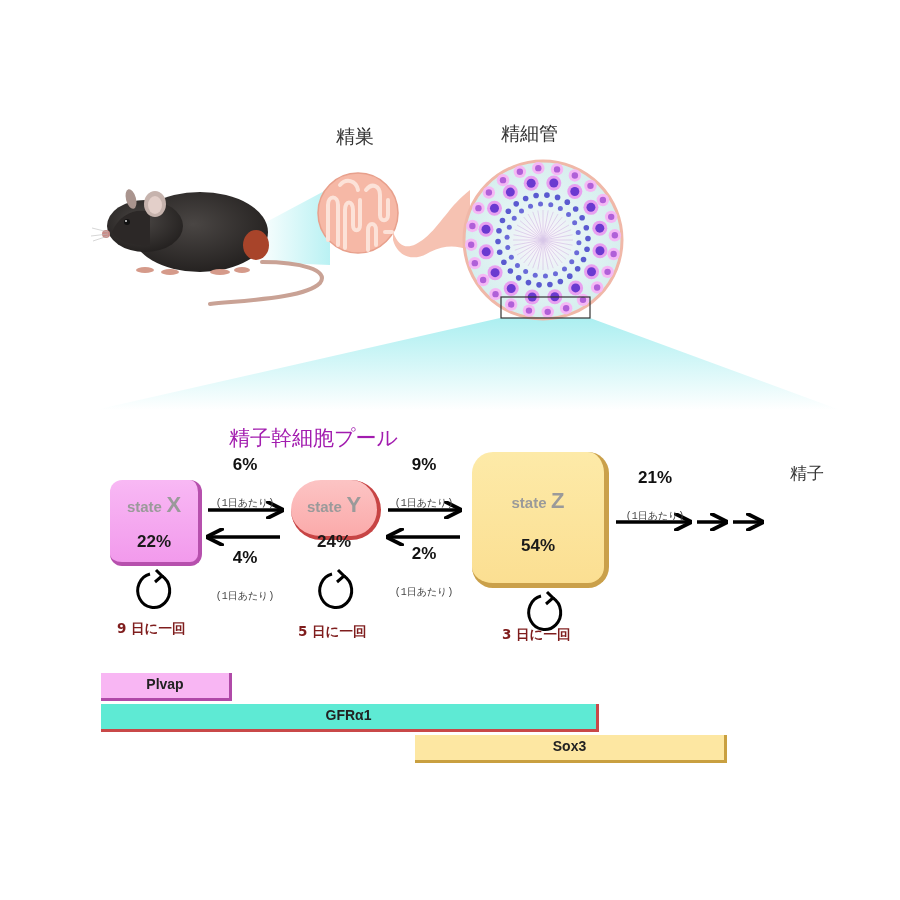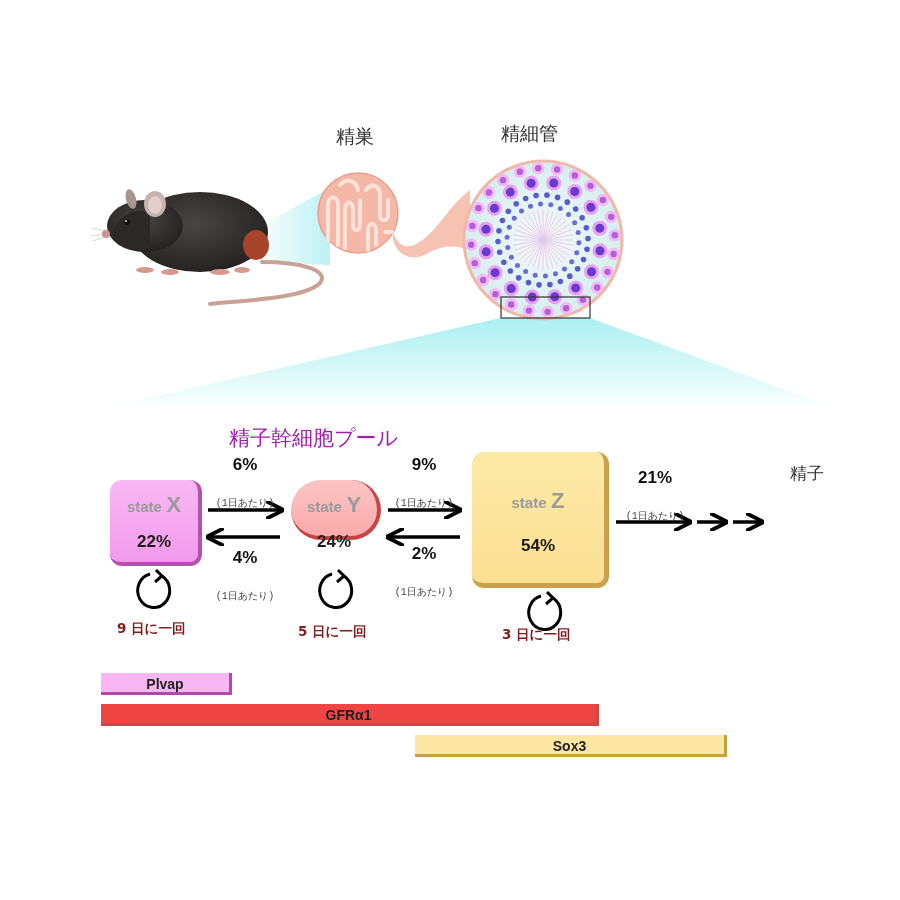--- a/index.html
+++ b/index.html
@@ -8,21 +8,21 @@
   .jp-label { font-family: "DejaVu Sans", sans-serif; color: #333; font-size: 19px; }
   .state-box { position: absolute; border-radius: 12px; box-sizing: border-box; }
   .state-title { position: absolute; left: 0; right: 0; text-align: center; font-family: "Liberation Sans", sans-serif; font-weight: bold; color: #9a9a9a; }
   .state-title .word { font-size: 15px; }
   .state-title .letter { font-size: 22px; }
   .state-pct { position: absolute; left: 0; right: 0; text-align: center; font-family: "Liberation Sans", sans-serif; font-weight: bold; color: #1a1a1a; font-size: 17px; }
   .rate { position: absolute; text-align: center; width: 90px; }
   .rate .pct { font-family: "Liberation Sans", sans-serif; font-weight: bold; font-size: 17px; color: #111; line-height: 18px; }
   .rate .per { font-family: Liberation Mono, monospace; font-size: 10px; color: #444; line-height: 12px; margin-top: 24px; }
   .cycle-label { position: absolute; font-family: "DejaVu Sans", sans-serif; font-weight: bold; font-size: 13.5px; color: #7f1d1d; white-space: nowrap; }
-  .marker-bar { position: absolute; height: 22px; box-sizing: border-box; font-family: "Liberation Sans", sans-serif; font-weight: bold; font-size: 14px; color: #222; line-height: 22px; }
+  .marker-bar { position: absolute; height: 28px; box-sizing: border-box; font-family: "Liberation Sans", sans-serif; font-weight: bold; font-size: 14px; color: #222; line-height: 22px; }
 </style>
 </head>
 <body>
 
 <svg class="abs" style="left:0;top:0" width="900" height="420">
   <defs>
     <linearGradient id="cyanFade" x1="0" y1="0" x2="0" y2="1">
       <stop offset="0" stop-color="#a8eef0" stop-opacity="0.95"></stop>
       <stop offset="1" stop-color="#ffffff" stop-opacity="1"></stop>
     </linearGradient>
@@ -284,21 +284,21 @@
 </div>
 
 <div class="state-box" style="left:291px;top:480px;width:90px;height:60px;background:linear-gradient(#fcc4c4,#fbaaaa);border-right:4px solid #c74444;border-bottom:4px solid #c74444;border-radius:31px;">
   <div class="state-title" style="top:12px">
     <span class="word">state</span>
     <span class="letter">Y</span>
   </div>
   <div class="state-pct" style="top:52px">24%</div>
 </div>
 
-<div class="state-box" style="left:472px;top:452px;width:137px;height:136px;background:linear-gradient(#fdeaa8,#fbdf92);border-right:5px solid #caa04a;border-bottom:5px solid #caa04a;">
+<div class="state-box" style="left:472px;top:452px;width:137px;height:136px;background:linear-gradient(#fdeaa8,#fbdf92);border-right:5px solid #caa04a;border-bottom:5px solid #caa04a;border-radius:21px;">
   <div class="state-title" style="top:36px">
     <span class="word">state</span>
     <span class="letter">Z</span>
   </div>
   <div class="state-pct" style="top:84px">54%</div>
 </div>
 
 <svg class="abs" style="left:0;top:0" width="900" height="900">
   <defs>
     <marker id="ah" viewBox="0 0 10 10" refX="9" refY="5" markerWidth="5" markerHeight="5" orient="auto">
@@ -348,18 +348,18 @@
 
 <div class="cycle-label" style="left:117px;top:620px">9 日に一回</div>
 <div class="cycle-label" style="left:298px;top:623px">5 日に一回</div>
 <div class="cycle-label" style="left:502px;top:626px">3 日に一回</div>
 
 <div class="abs" style="left:790px;top:462px;font-size:17px;color:#333;font-family:'DejaVu Sans',sans-serif">精子</div>
 
 <div class="marker-bar" style="left:101px;top:673px;width:131px;background:#f8b6f3;border-right:3px solid #b04aa8;border-bottom:3px solid #b04aa8;">
   <span style="position:absolute;left:0;right:0;text-align:center">Plvap</span>
 </div>
-<div class="marker-bar" style="left:101px;top:704px;width:498px;background:#ef4444;border-right:3px solid #c94848;border-bottom:3px solid #c94848;">
+<div class="marker-bar" style="left:101px;top:704px;width:498px;background:#5eead4;border-right:3px solid #c94848;border-bottom:3px solid #c94848;">
   <span style="position:absolute;left:0;right:0;text-align:center">GFRα1</span>
 </div>
 <div class="marker-bar" style="left:415px;top:735px;width:312px;background:#fde7a2;border-right:3px solid #c9a040;border-bottom:3px solid #c9a040;">
   <span style="position:absolute;left:0;right:0;text-align:center">Sox3</span>
 </div>
 
 </body></html>

